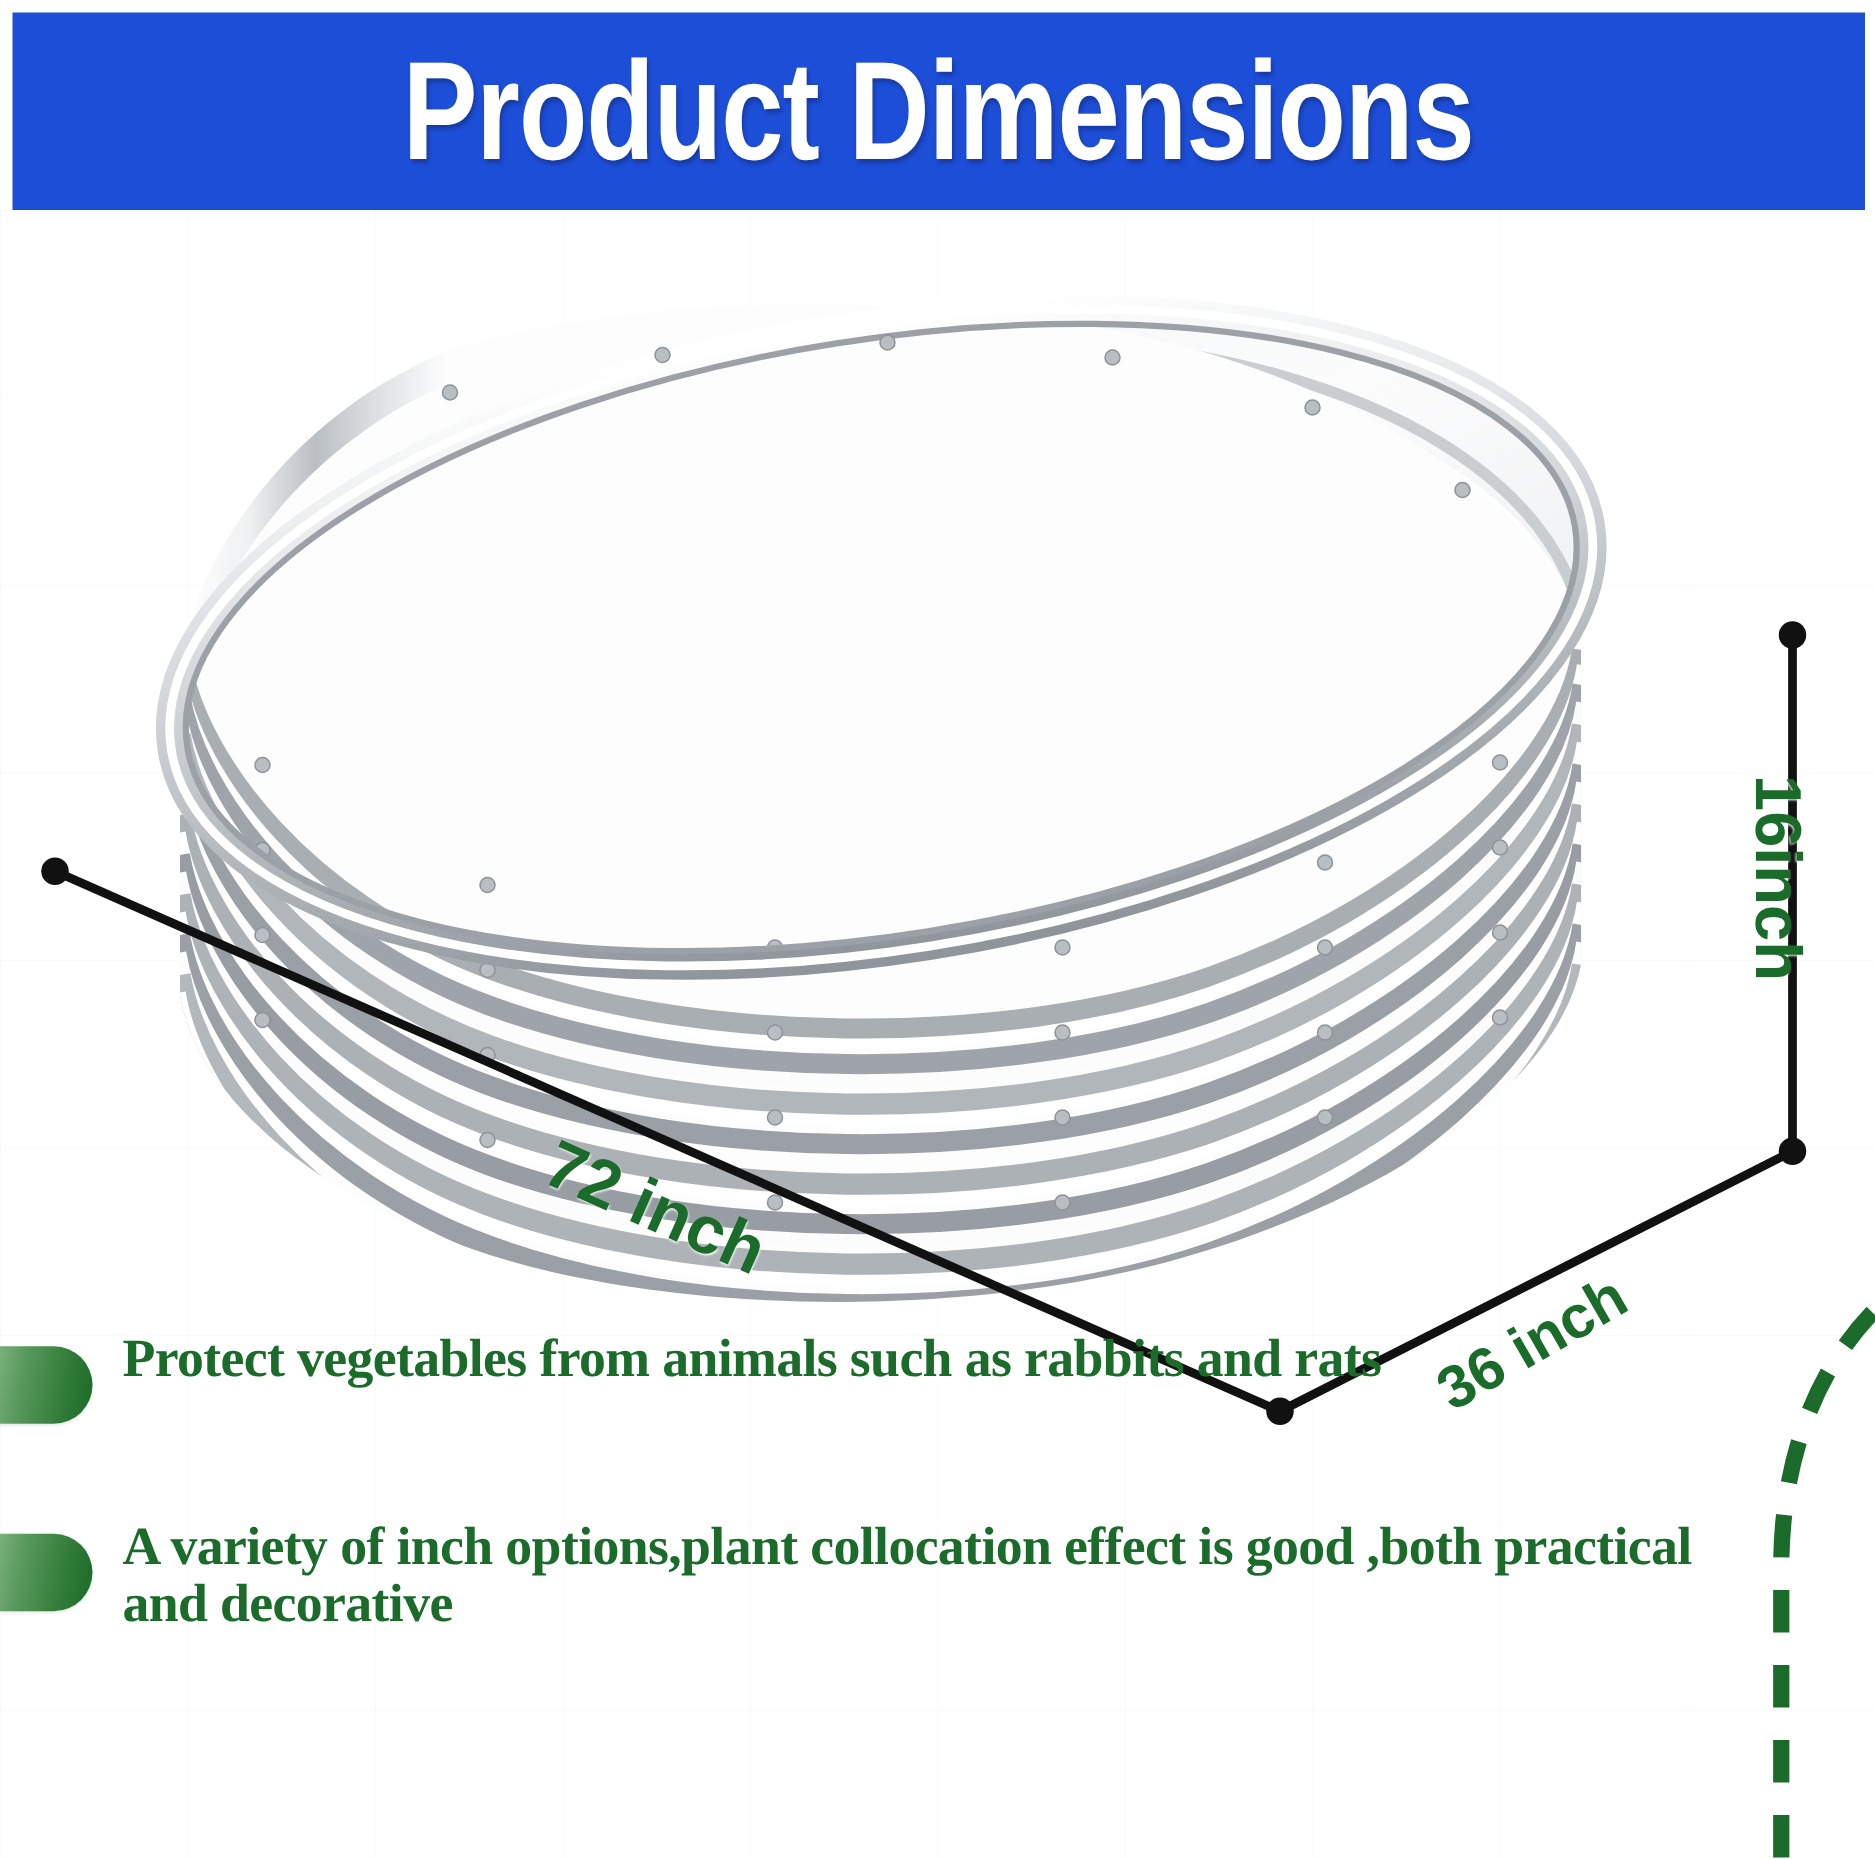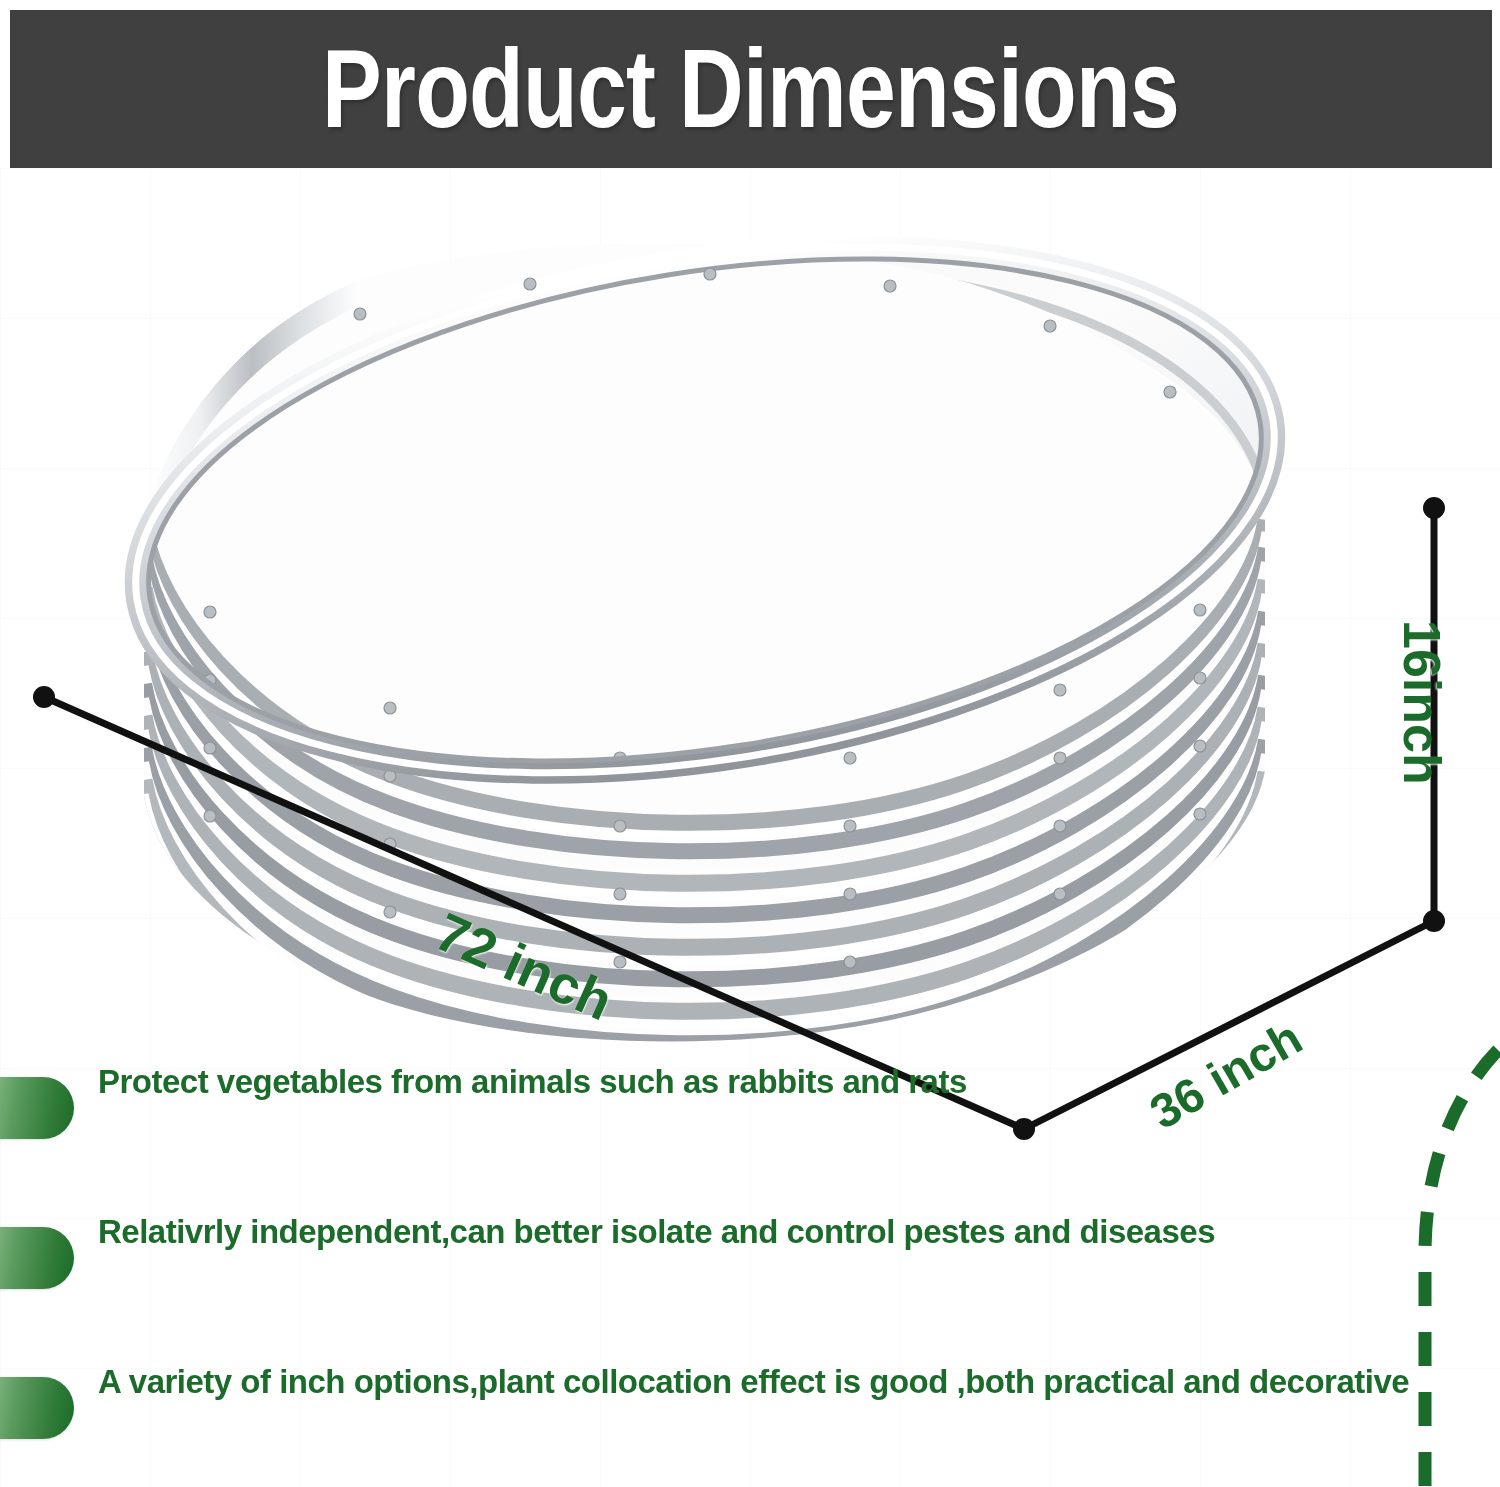--- a/index.html
+++ b/index.html
@@ -34,21 +34,21 @@
   }
   
   #bg-veil{
     position:absolute; left:0; top:168px; width:1500px; height:1319px;
     background:rgba(255,255,255,0.45); z-index:1; pointer-events:none;
   }
 
   
   #header-banner{
     position:absolute; left:10px; top:10px; width:1482px; height:158px;
-    background:#404040;
+    background:#1d4ed8;
     z-index:5;
     display:flex; align-items:center; justify-content:center;
   }
   #header-title{
     color:#ffffff;
     font-size:112px;
     font-weight:bold;
     letter-spacing:-1px;
     line-height:1;
     transform:scaleX(0.80);
@@ -115,26 +115,26 @@
     width:88px; height:62px;
     margin-left:-14px;
     margin-top:12px;
     border-radius:0 34px 34px 0;
     background:linear-gradient(100deg,#8fbf8f 0%,#5a9a5e 35%,#2f7a36 75%,#1b6b2a 100%);
     box-shadow:0 1px 3px rgba(0,0,0,0.12);
   }
   .feature-text{
     margin-left:24px;
     color:#1b6b2a;
-    font-size:33px;
+    font-size:43px;
     font-weight:bold;
     line-height:1.06;
     letter-spacing:-0.5px;
     max-width:1320px;
-    font-family:Liberation Sans, sans-serif;
+    font-family:Liberation Serif, serif;
   }
 
   
   #decor-arc{
     position:absolute; left:1330px; top:1040px; width:170px; height:450px;
     z-index:4; pointer-events:none;
   }
   #decor-arc svg{ width:100%; height:100%; display:block; }
 </style>
 </head>
@@ -354,23 +354,19 @@
   </svg>
 </div>
 
 <div id="feature-list">
 
   <div class="feature-item">
     <div class="feature-marker"></div>
     <div class="feature-text">Protect vegetables from animals such as rabbits and rats</div>
   </div>
 
-  <div class="feature-item">
-    <div class="feature-marker"></div>
-    <div class="feature-text">Relativrly independent,can better isolate and control pestes and diseases</div>
-  </div>
 
   <div class="feature-item">
     <div class="feature-marker"></div>
     <div class="feature-text">A variety of inch options,plant collocation effect  is good ,both practical and decorative</div>
   </div>
 
 </div>
 
 </body></html>

